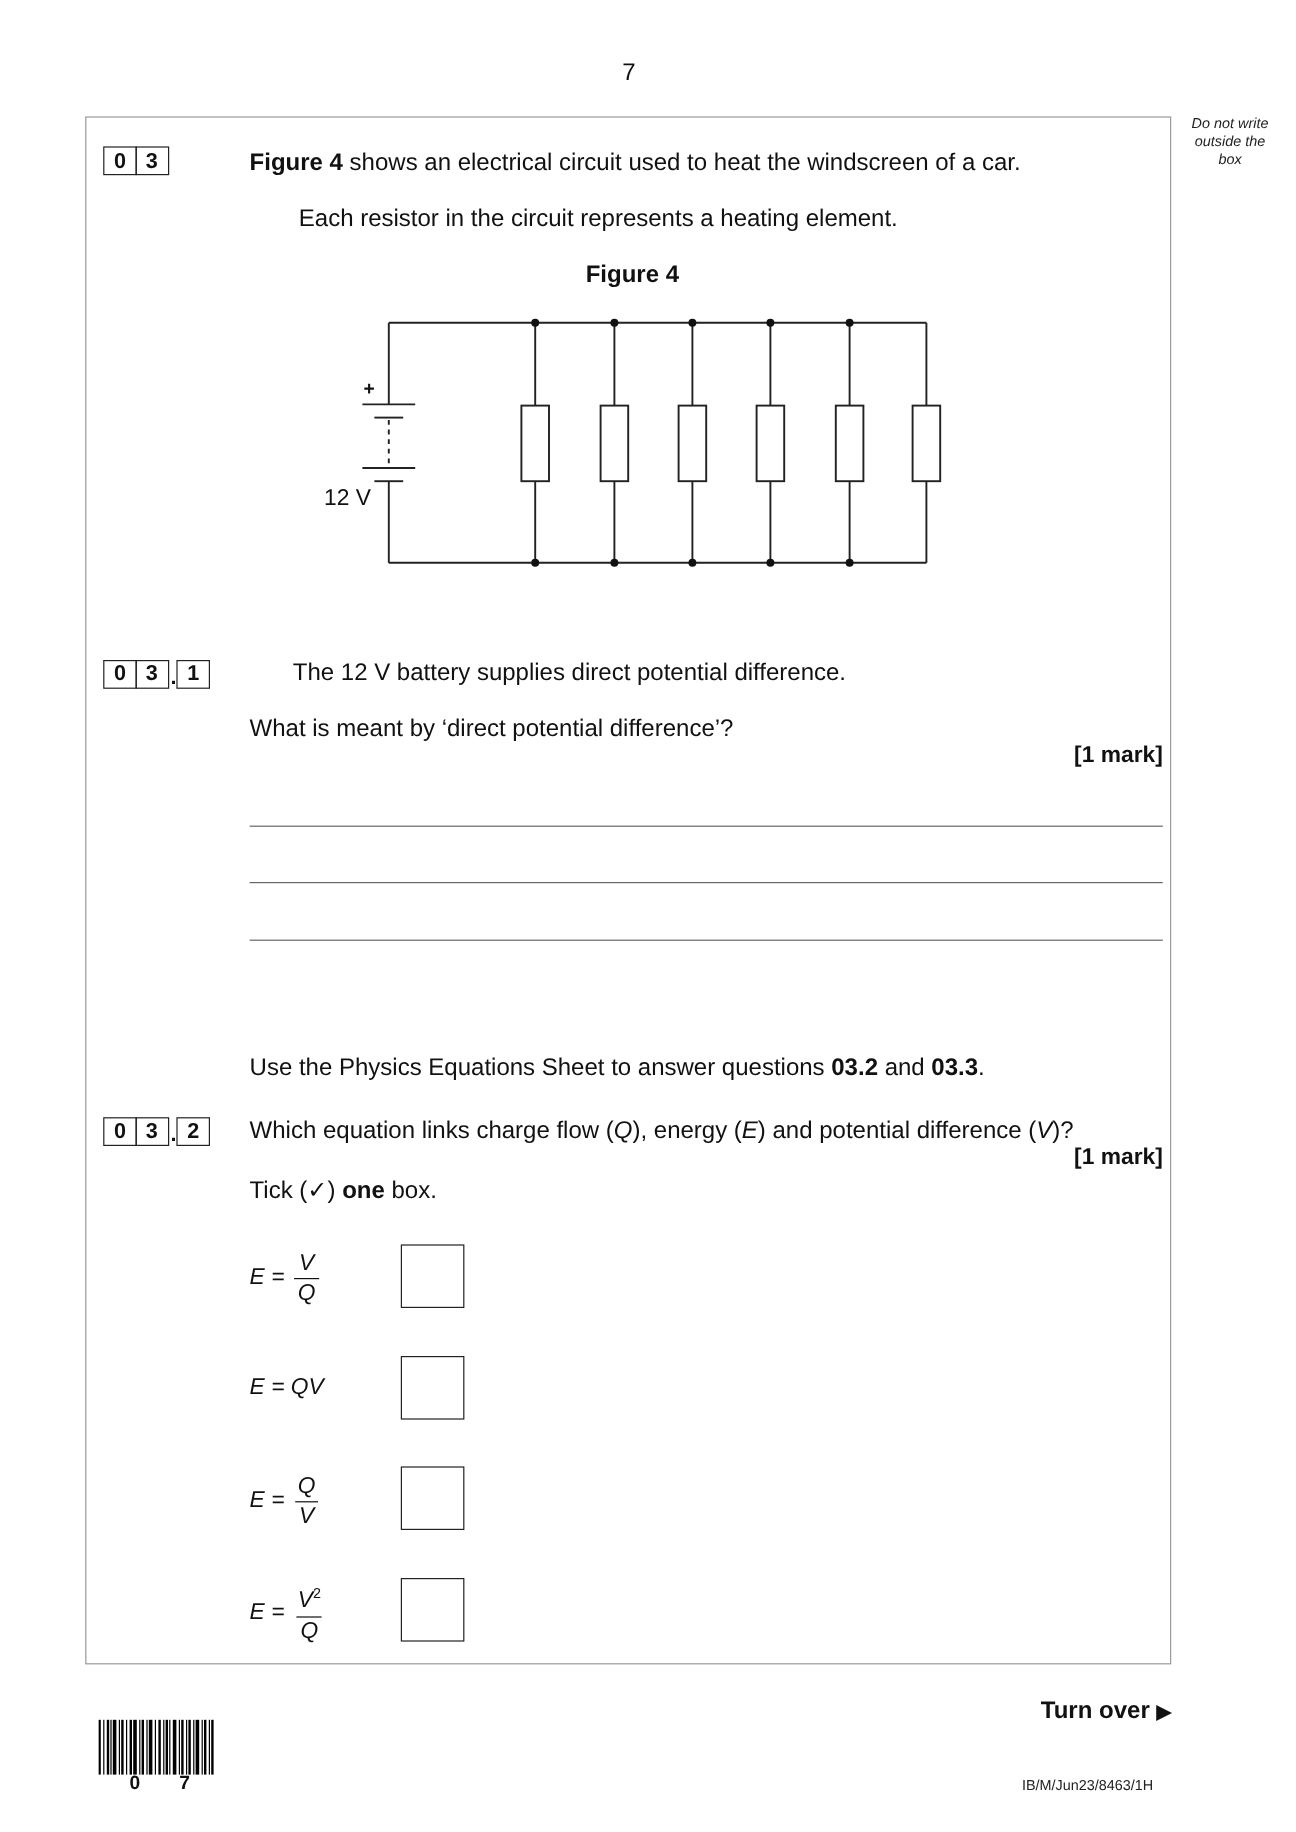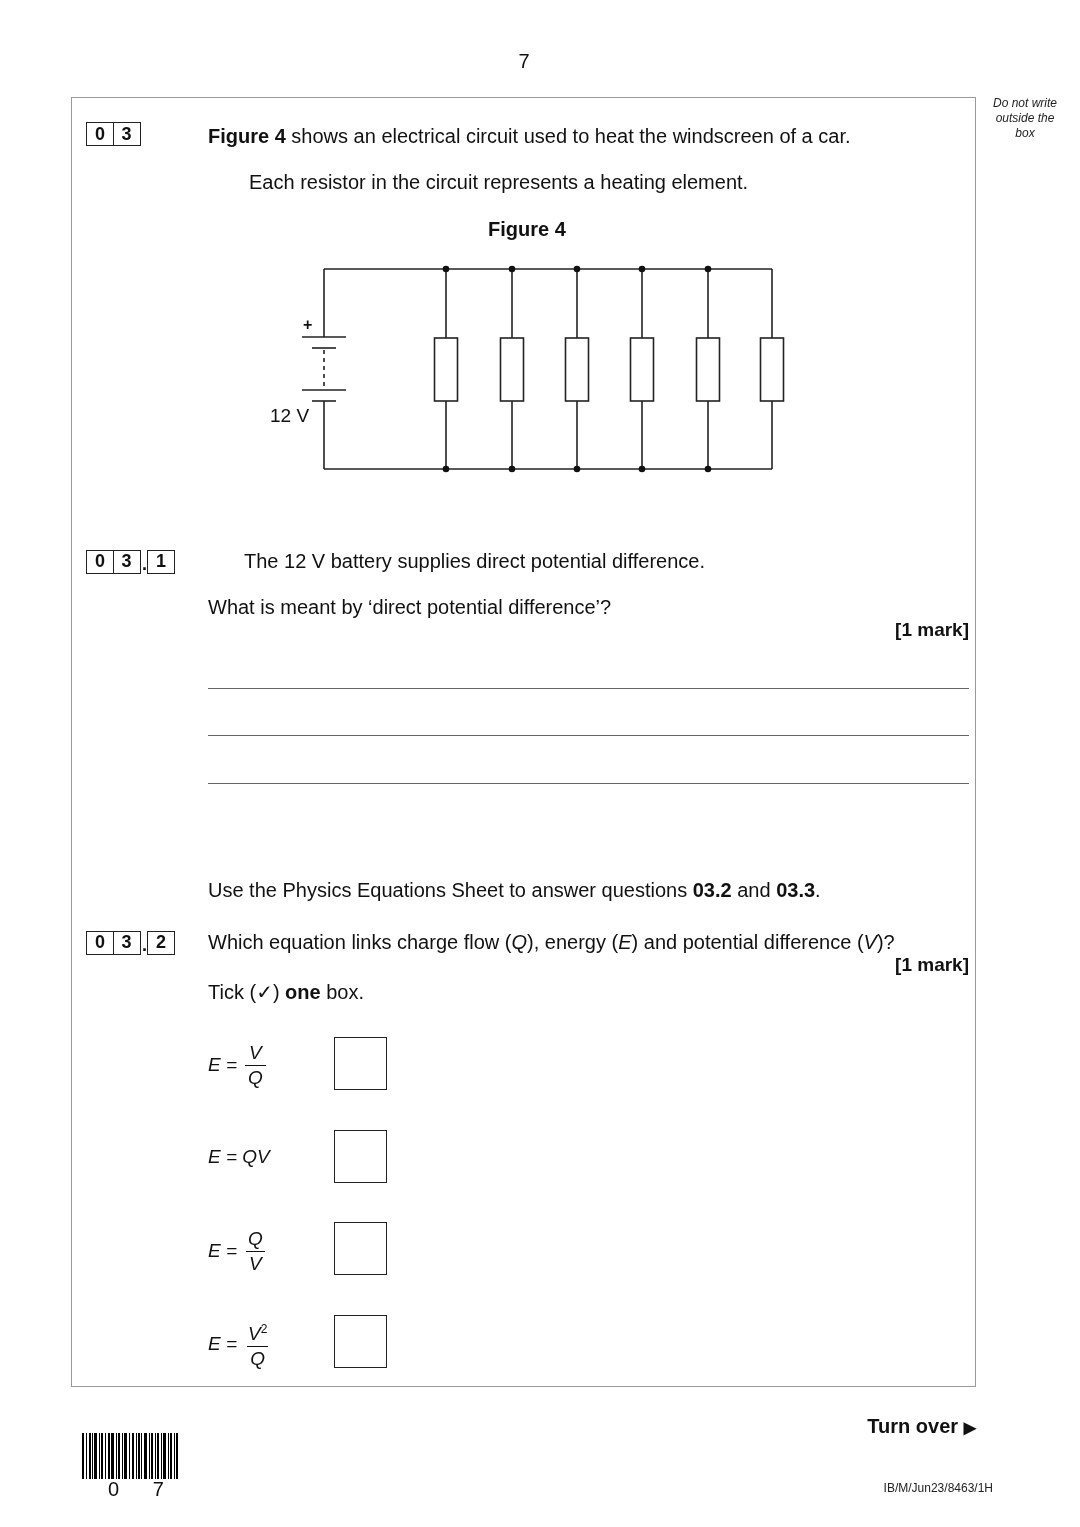--- a/index.html
+++ b/index.html
@@ -18,23 +18,23 @@
   .b { font-weight:bold; }
   .i { font-style:italic; }
   .mark { font-size:19px; font-weight:bold; text-align:right; }
   .answer-line { height:0; border-top:1.2px solid #666; }
   .eq { font-size:19px; font-style:italic; display:flex; align-items:center; }
   .frac { display:inline-flex; flex-direction:column; align-items:center; margin-left:8px; font-style:italic; }
   .frac .num { padding:0 3px 2px 3px; line-height:20px; }
   .frac .den { border-top:1.5px solid #111; padding:2px 3px 0 3px; line-height:20px; }
   .tickbox { width:53px; height:53px; border:1.5px solid #222; box-sizing:border-box; background:#fff; }
   .barcode { left:82px; top:1433px; }
-  .barcode-num { left:108px; top:1478px; font-size:20px; letter-spacing:14px; }
+  .barcode-num { left:108px; top:1478px; font-size:16px; letter-spacing:14px;font-weight:bold; }
   .turnover { left:840px; top:1415px; width:136px; text-align:right; font-weight:bold; font-size:20px; }
-  .ref { left:836px; top:1481px; width:157px; text-align:right; font-size:12px; color:#222; }
+  .ref { left:804px; top:1481px; width:157px; text-align:right; font-size:12px; color:#222; }
 </style>
 </head>
 <body>
 
 <div class="abs page-num">7</div>
 
 <div class="abs margin-note">
   <div>Do not write</div>
   <div>outside the</div>
   <div>box</div>

